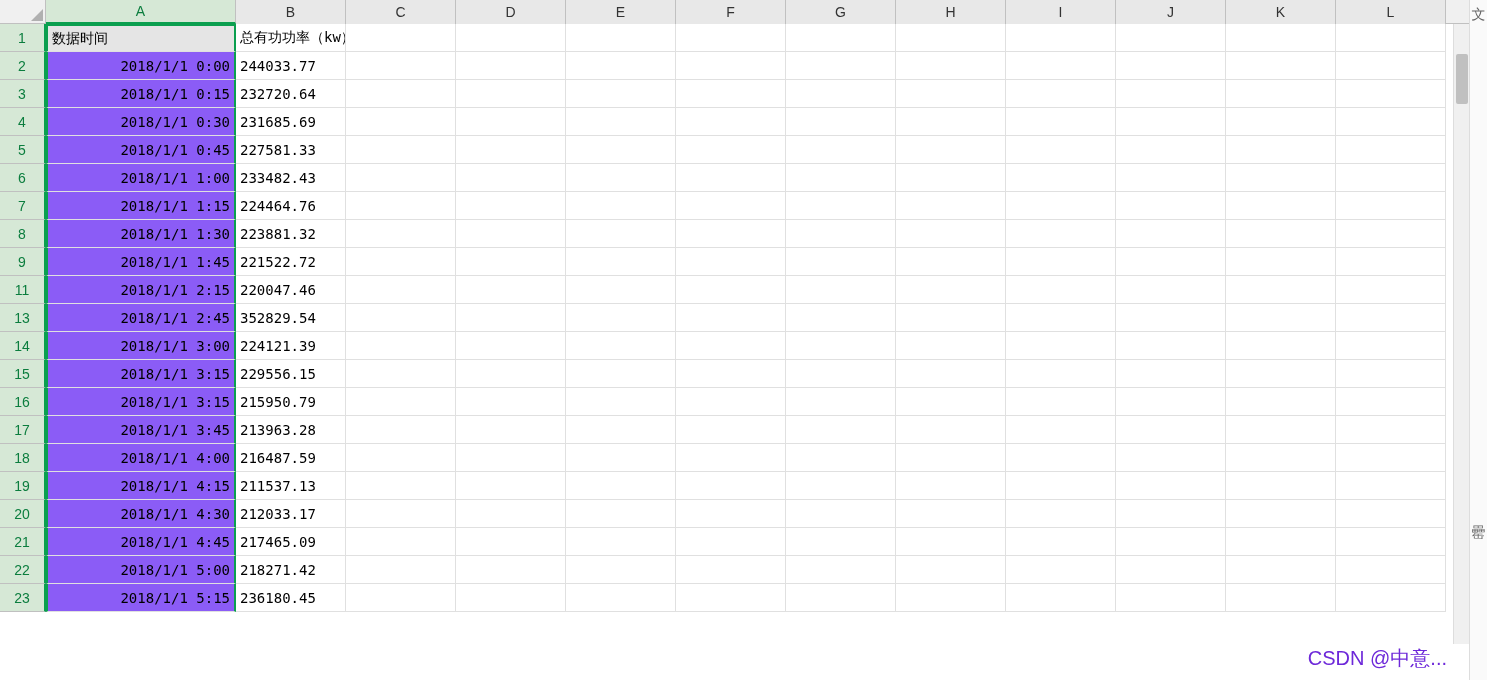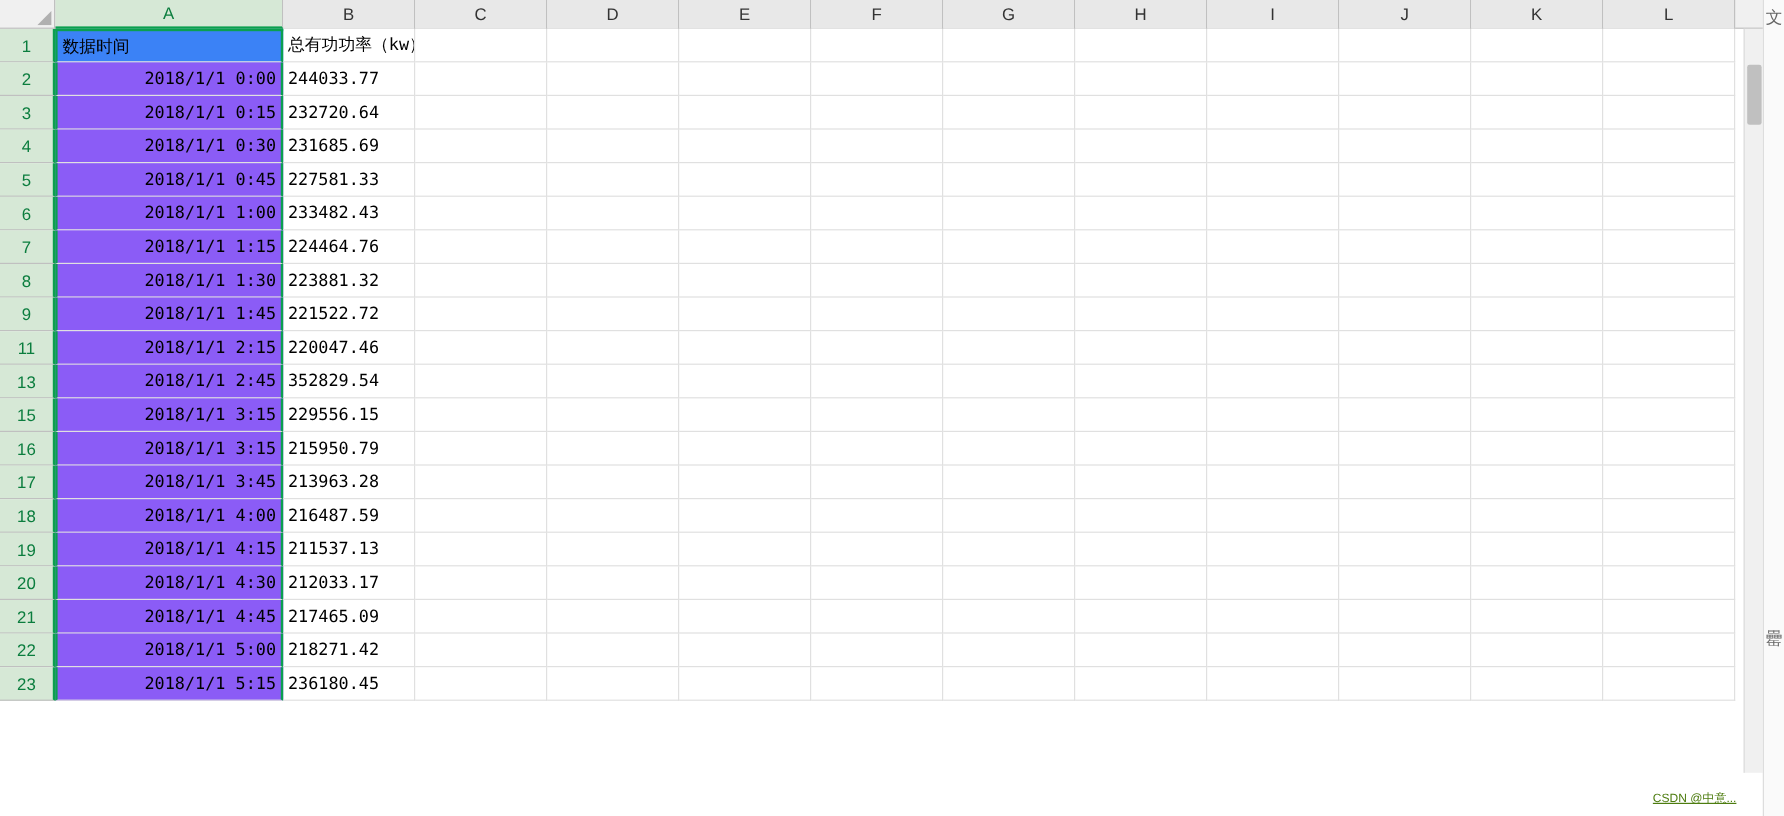--- a/index.html
+++ b/index.html
@@ -90,21 +90,21 @@
   color: #000;
 }
 .cell.right { justify-content: flex-end; }
 .cell.left { justify-content: flex-start; }
 .cell.colA.selected {
   background: #8b5cf6;
   border-right: 2px solid #0b9f4f;
 }
 .cell.colA { border-left: 2px solid #0b9f4f; }
 .row:first-child .cell.colA { border-top: 2px solid #0b9f4f; }
-.row.header-row .cell.colA { background:#3b82f6; }
+.row.header-row .cell.colA { background:#e5e5e5; }
 .colA { width: 190px; min-width: 190px;}
 .colB { width: 110px; min-width: 110px;}
 .colOther { width: 110px; min-width:110px; }
 .vscroll {
   position: absolute;
   right: 18px;
   top: 24px;
   width: 16px;
   height: 620px;
   background: #f0f0f0;
@@ -116,25 +116,24 @@
   left: 2px;
   width: 12px;
   height: 50px;
   background: #c0c0c0;
   border-radius: 2px;
 }
 .watermark {
   position: absolute;
   right: 40px;
   bottom: 8px;
-  color: #4d7c0f;
-  font-size: 10px;
+  color: #6d28d9;
+  font-size: 20px;
   font-family: Arial, sans-serif;
   pointer-events: none;
-  text-decoration: underline;
 }
 .right-gutter {
   position: absolute;
   right: 0;
   top: 0;
   width: 18px;
   height: 100%;
   background: #fafafa;
   border-left: 1px solid #ddd;
   display:flex;
@@ -329,20 +328,35 @@
         <div class="cell colOther"></div>
         <div class="cell colOther"></div>
         <div class="cell colOther"></div>
         <div class="cell colOther"></div>
         <div class="cell colOther"></div>
         <div class="cell colOther"></div>
         <div class="cell colOther"></div>
         <div class="cell colOther"></div>
       </div>
       <div class="row">
+        <div class="row-header selected">14</div>
+        <div class="cell colA selected right">2018/1/1  3:00</div>
+        <div class="cell colB left">224121.39</div>
+        <div class="cell colOther"></div>
+        <div class="cell colOther"></div>
+        <div class="cell colOther"></div>
+        <div class="cell colOther"></div>
+        <div class="cell colOther"></div>
+        <div class="cell colOther"></div>
+        <div class="cell colOther"></div>
+        <div class="cell colOther"></div>
+        <div class="cell colOther"></div>
+        <div class="cell colOther"></div>
+      </div>
+      <div class="row">
         <div class="row-header selected">15</div>
         <div class="cell colA selected right">2018/1/1  3:15</div>
         <div class="cell colB left">229556.15</div>
         <div class="cell colOther"></div>
         <div class="cell colOther"></div>
         <div class="cell colOther"></div>
         <div class="cell colOther"></div>
         <div class="cell colOther"></div>
         <div class="cell colOther"></div>
         <div class="cell colOther"></div>

